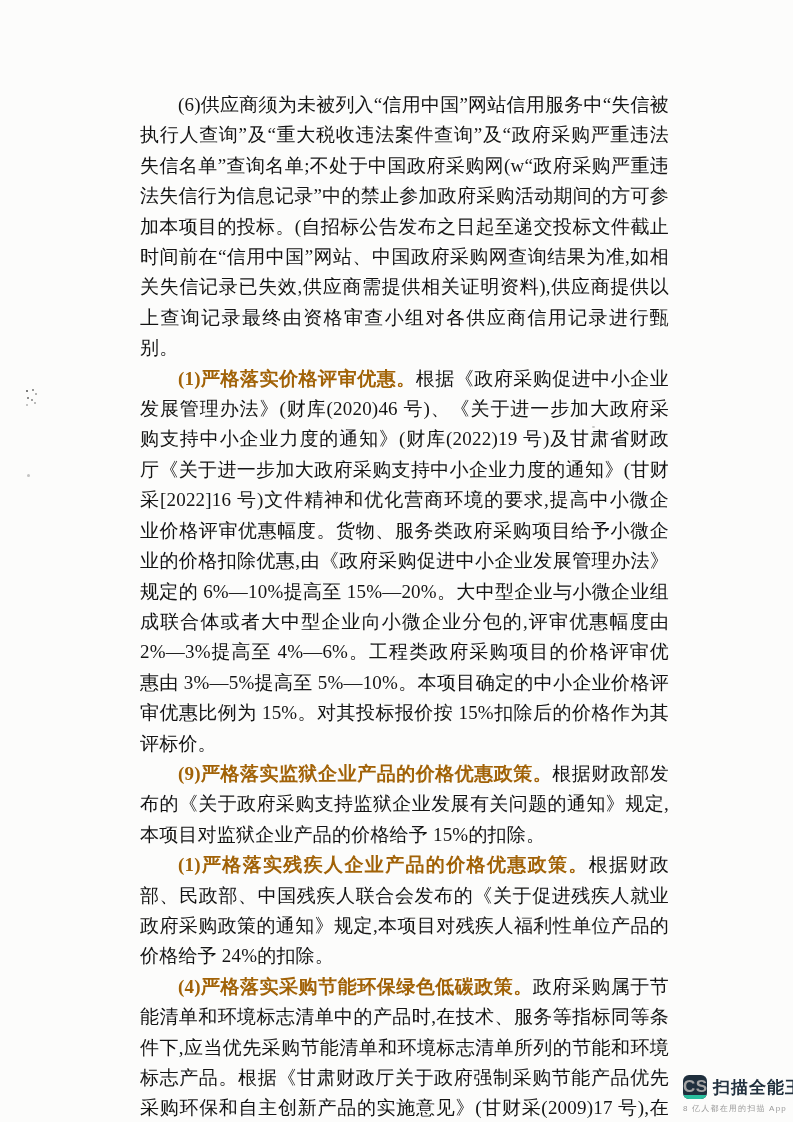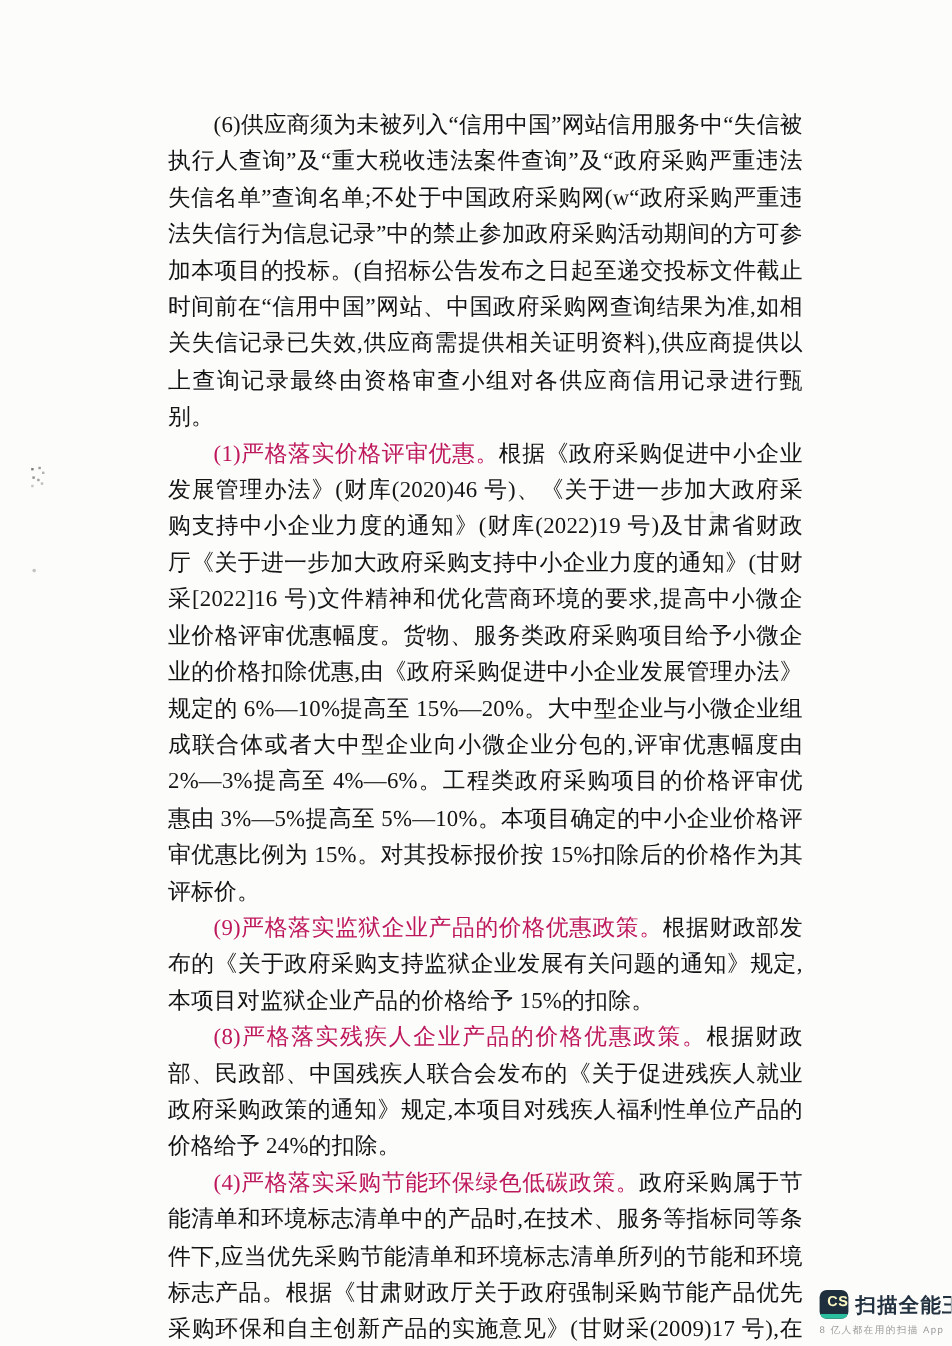--- a/index.html
+++ b/index.html
@@ -25,22 +25,22 @@
     color: #141414;
     text-align: justify;
     letter-spacing: 0.2px;
   }
   .content p {
     margin: 0;
     padding: 0;
     text-indent: 2em;
   }
   .lead {
-    font-weight: normal;
-    color: #be185d;
+    font-weight: bold;
+    color: #a16207;
   }
   
   .speck {
     position: absolute;
     border-radius: 50%;
     background: rgba(60,60,60,0.45);
   }
   .speck-a { left: 547px; top: 95px;  width: 3px; height: 3px; }
   .speck-b { left: 592px; top: 426px; width: 3px; height: 2px; background: rgba(60,60,60,0.3); }
   .speck-c { left: 27px;  top: 474px; width: 3px; height: 3px; background: rgba(90,90,90,0.35); }
@@ -82,24 +82,24 @@
     height: 24px;
     border-radius: 6px;
     background: #1f2f3d;
     flex: 0 0 auto;
     overflow: hidden;
   }
   .cs-badge span {
     position: absolute;
     left: 0; right: 0; top: 2px;
     text-align: right;
-    color: #fef9c3;
+    color: #a3a3a3;
     font-family: "Liberation Sans", sans-serif;
     font-weight: bold;
-    font-size: 12px;
+    font-size: 17px;
     letter-spacing: 0.5px;
   }
   .cs-badge::after {
     content: "";
     position: absolute;
     left: 0; right: 0; bottom: 0;
     height: 4px;
     background: #2abf9e;
   }
   .cs-name {
@@ -122,21 +122,21 @@
 </style>
 </head>
 <body>
 
 <div class="page">
 
   <div class="content">
     <p><span>(6)供应商须为未被列入“信用中国”网站信用服务中“失信被执行人查询”及“重大税收违法案件查询”及“政府采购严重违法失信名单”查询名单;不处于中国政府采购网(w“政府采购严重违法失信行为信息记录”中的禁止参加政府采购活动期间的方可参加本项目的投标。(自招标公告发布之日起至递交投标文件截止时间前在“信用中国”网站、中国政府采购网查询结果为准,如相关失信记录已失效,供应商需提供相关证明资料),供应商提供以上查询记录最终由资格审查小组对各供应商信用记录进行甄别。</span></p>
     <p><span class="lead">(1)严格落实价格评审优惠。</span><span>根据《政府采购促进中小企业发展管理办法》(财库(2020)46 号)、《关于进一步加大政府采购支持中小企业力度的通知》(财库(2022)19 号)及甘肃省财政厅《关于进一步加大政府采购支持中小企业力度的通知》(甘财采[2022]16 号)文件精神和优化营商环境的要求,提高中小微企业价格评审优惠幅度。货物、服务类政府采购项目给予小微企业的价格扣除优惠,由《政府采购促进中小企业发展管理办法》规定的 6%—10%提高至 15%—20%。大中型企业与小微企业组成联合体或者大中型企业向小微企业分包的,评审优惠幅度由 2%—3%提高至 4%—6%。工程类政府采购项目的价格评审优惠由 3%—5%提高至 5%—10%。本项目确定的中小企业价格评审优惠比例为 15%。对其投标报价按 15%扣除后的价格作为其评标价。</span></p>
     <p><span class="lead">(9)严格落实监狱企业产品的价格优惠政策。</span><span>根据财政部发布的《关于政府采购支持监狱企业发展有关问题的通知》规定,本项目对监狱企业产品的价格给予 15%的扣除。</span></p>
-    <p><span class="lead">(8)严格落实残疾人企业产品的价格优惠政策。</span><span>根据财政部、民政部、中国残疾人联合会发布的《关于促进残疾人就业政府采购政策的通知》规定,本项目对残疾人福利性单位产品的价格给予 24%的扣除。</span></p>
+    <p><span class="lead">(1)严格落实残疾人企业产品的价格优惠政策。</span><span>根据财政部、民政部、中国残疾人联合会发布的《关于促进残疾人就业政府采购政策的通知》规定,本项目对残疾人福利性单位产品的价格给予 24%的扣除。</span></p>
     <p><span class="lead">(4)严格落实采购节能环保绿色低碳政策。</span><span>政府采购属于节能清单和环境标志清单中的产品时,在技术、服务等指标同等条件下,应当优先采购节能清单和环境标志清单所列的节能和环境标志产品。根据《甘肃财政厅关于政府强制采购节能产品优先采购环保和自主创新产品的实施意见》(甘财采(2009)17 号),在满足采购需求、质量和服务相等的情况下,节能环保或自主创新产品报价不高于一般产品当次报价的最低报价 15%的,确定节能环保或自主创新产品投标人为中标投标人。</span></p>
 
   </div>
 
   <div class="speck speck-a"></div>
   <div class="speck speck-b"></div>
   <div class="speck speck-c"></div>
   <div class="smudge"></div>
 
   <div class="cs-logo">

